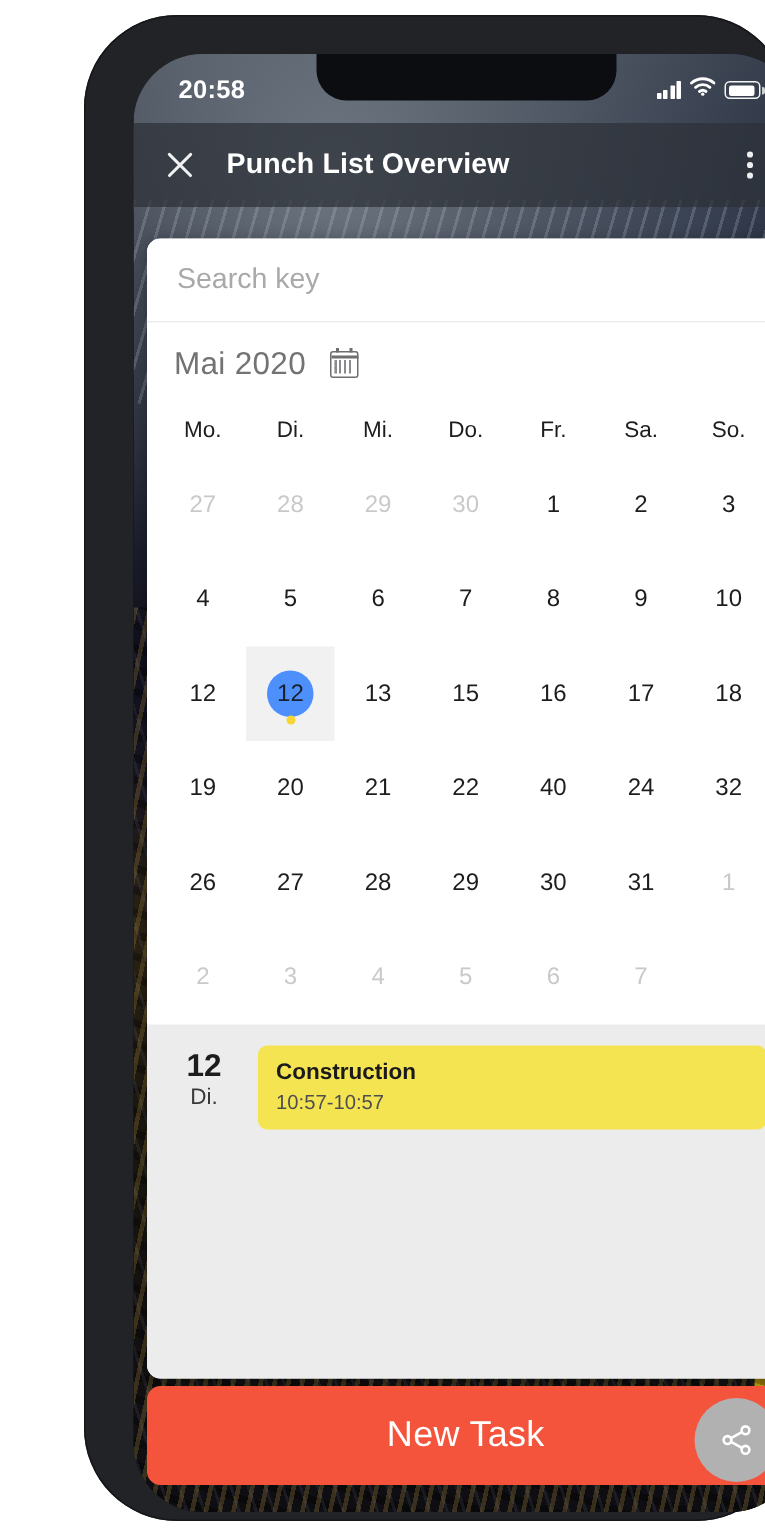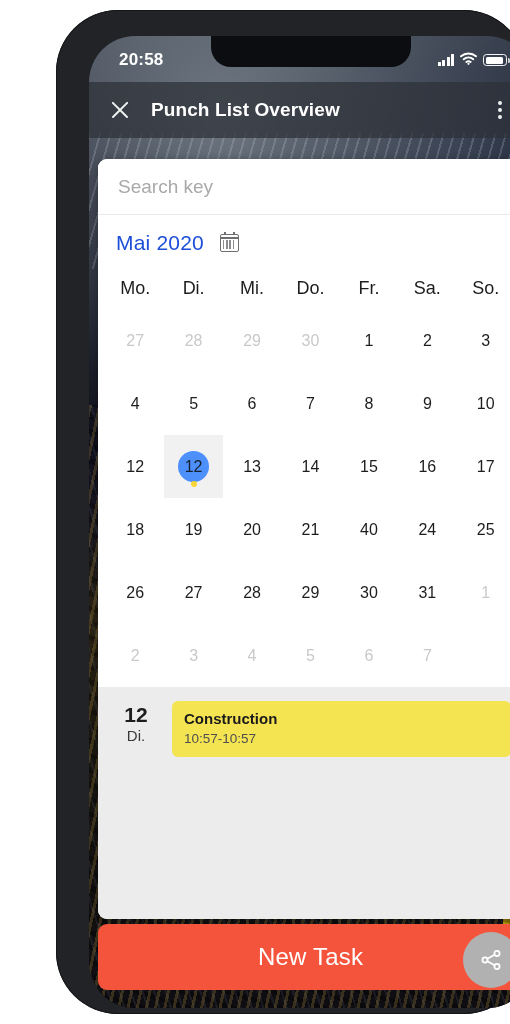--- a/index.html
+++ b/index.html
@@ -238,21 +238,21 @@
   .month-row {
     height: 55px;
     display: flex;
     align-items: center;
     padding: 0 18px;
     box-sizing: border-box;
     background: #fff;
   }
   .month-label {
     font-size: 21px;
-    color: #1d4ed8;
+    color: #737373;
     letter-spacing: .2px;
   }
   .calendar-glyph {
     margin-left: 16px;
     width: 19px; height: 18px;
     border: 1.6px solid #6e6e70;
     border-radius: 2px;
     position: relative;
     box-sizing: border-box;
     padding-top: 4px;
@@ -281,21 +281,21 @@
 
   
   .weekdays {
     display: grid;
     grid-template-columns: repeat(7, 1fr);
     padding: 8px 8px 10px 8px;
     background: #fff;
   }
   .weekday {
     text-align: center;
-    font-size: 18px;
+    font-size: 15px;
     color: #1d1d1f;
   }
 
   
   .day-grid {
     display: grid;
     grid-template-columns: repeat(7, 1fr);
     grid-auto-rows: 63px;
     padding: 0 8px;
     background: #fff;
@@ -530,23 +530,20 @@
               <div class="day-num">12</div>
             </div>
             <div class="day-cell selected">
               <div class="day-num">12</div>
               <span class="day-dot"></span>
             </div>
             <div class="day-cell">
               <div class="day-num">13</div>
             </div>
             <div class="day-cell">
-              <div class="day-num">14</div>
-            </div>
-            <div class="day-cell">
               <div class="day-num">15</div>
             </div>
             <div class="day-cell">
               <div class="day-num">16</div>
             </div>
             <div class="day-cell">
               <div class="day-num">17</div>
             </div>
             <div class="day-cell">
               <div class="day-num">18</div>
@@ -554,27 +551,30 @@
             <div class="day-cell">
               <div class="day-num">19</div>
             </div>
             <div class="day-cell">
               <div class="day-num">20</div>
             </div>
             <div class="day-cell">
               <div class="day-num">21</div>
             </div>
             <div class="day-cell">
+              <div class="day-num">22</div>
+            </div>
+            <div class="day-cell">
               <div class="day-num">40</div>
             </div>
             <div class="day-cell">
               <div class="day-num">24</div>
             </div>
             <div class="day-cell">
-              <div class="day-num">25</div>
+              <div class="day-num">32</div>
             </div>
             <div class="day-cell">
               <div class="day-num">26</div>
             </div>
             <div class="day-cell">
               <div class="day-num">27</div>
             </div>
             <div class="day-cell">
               <div class="day-num">28</div>
             </div>

